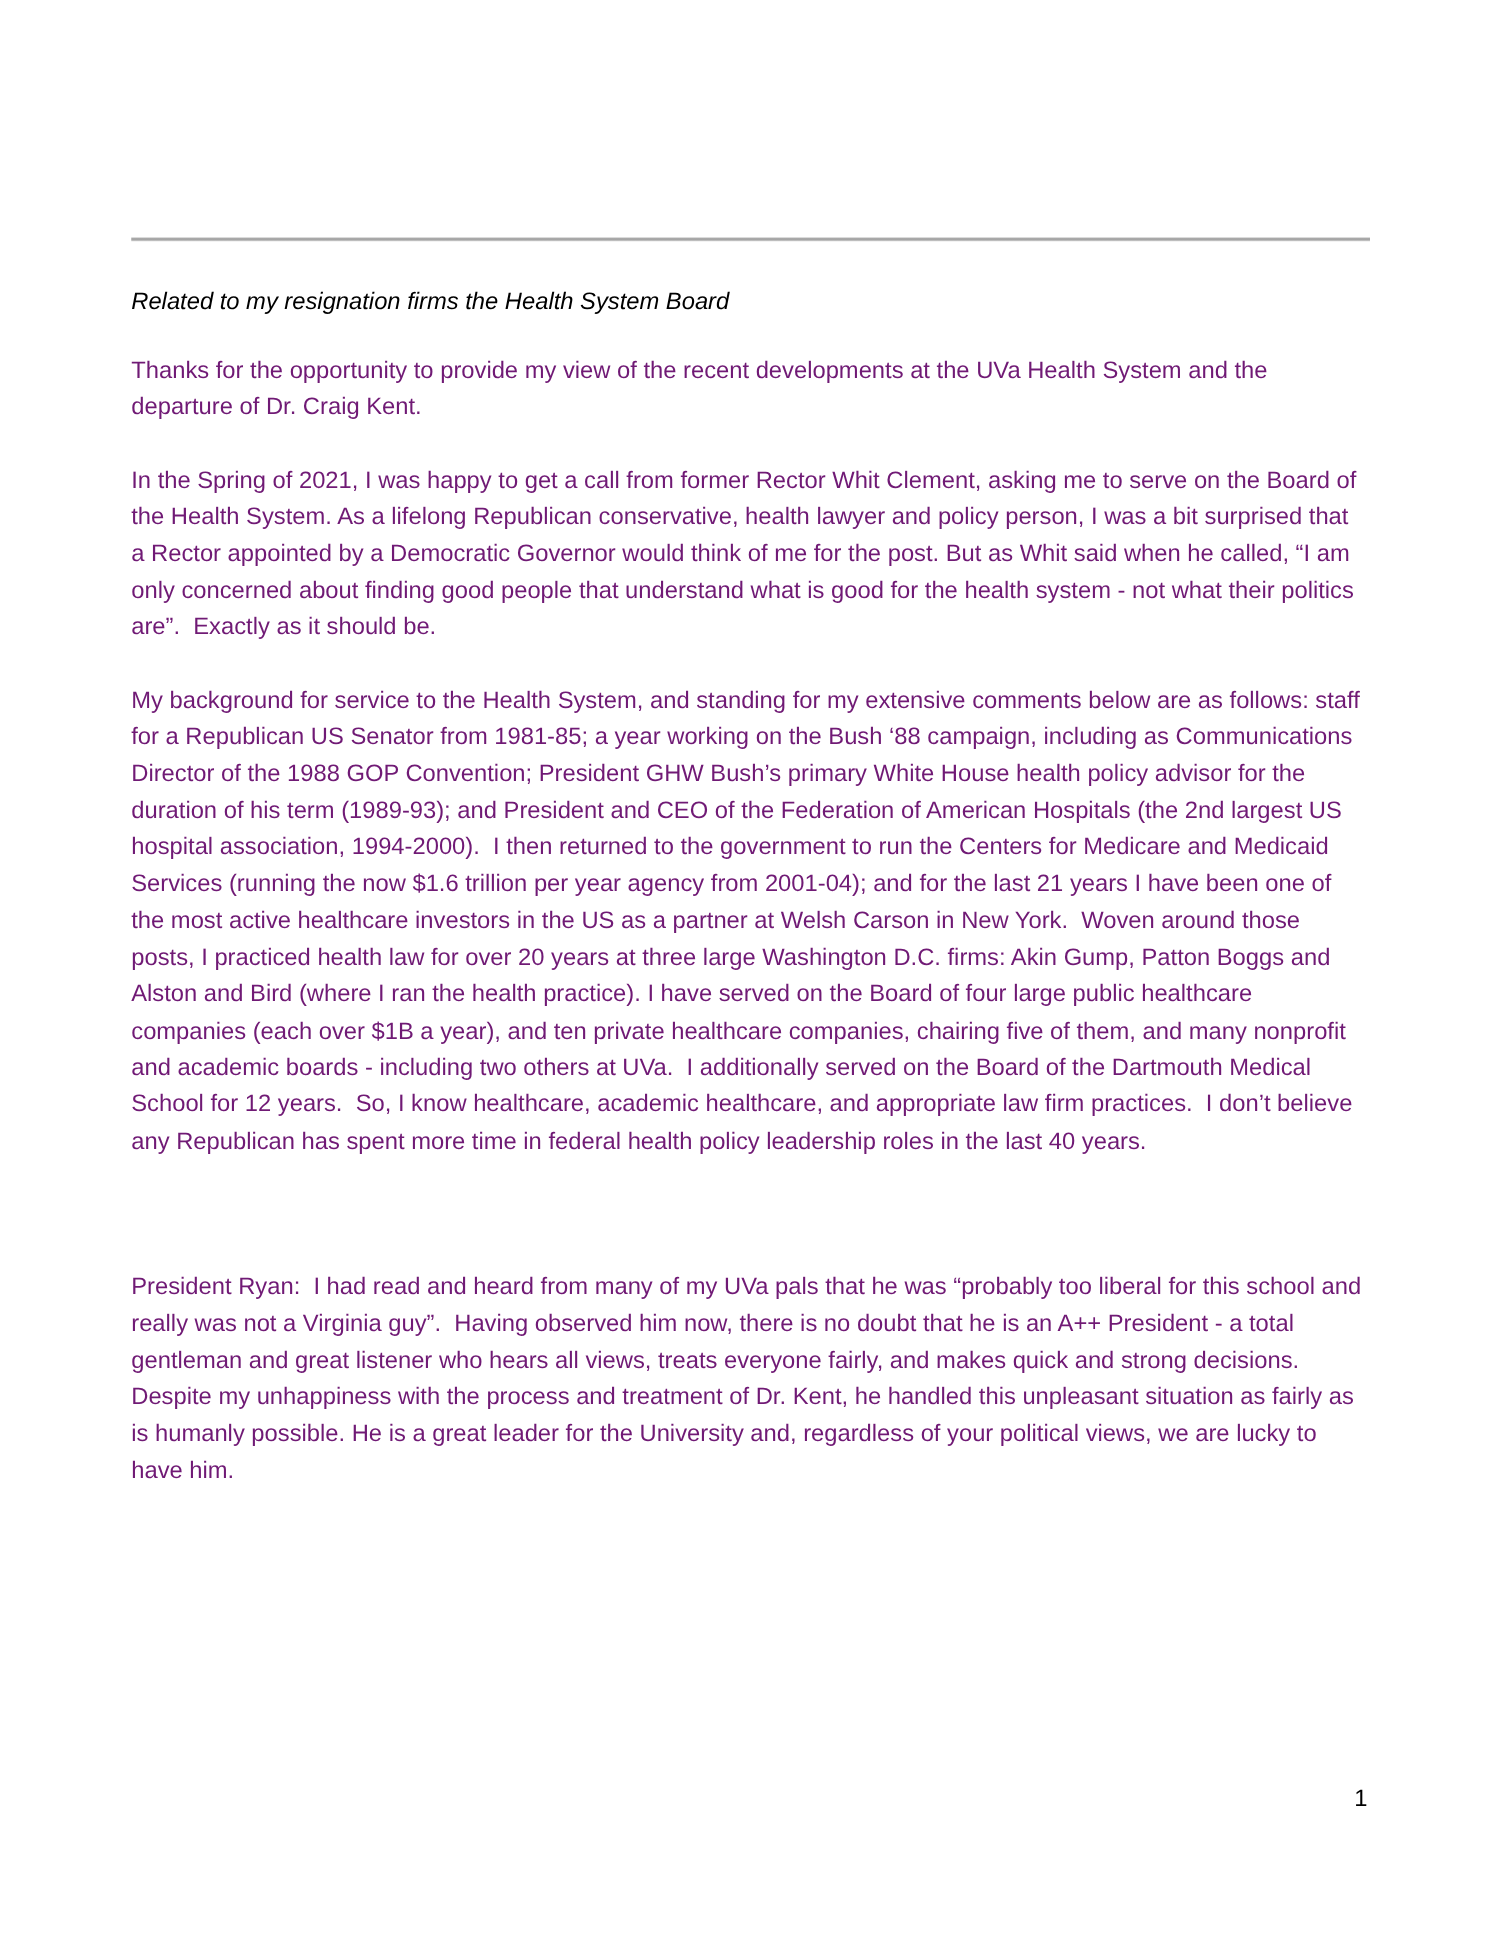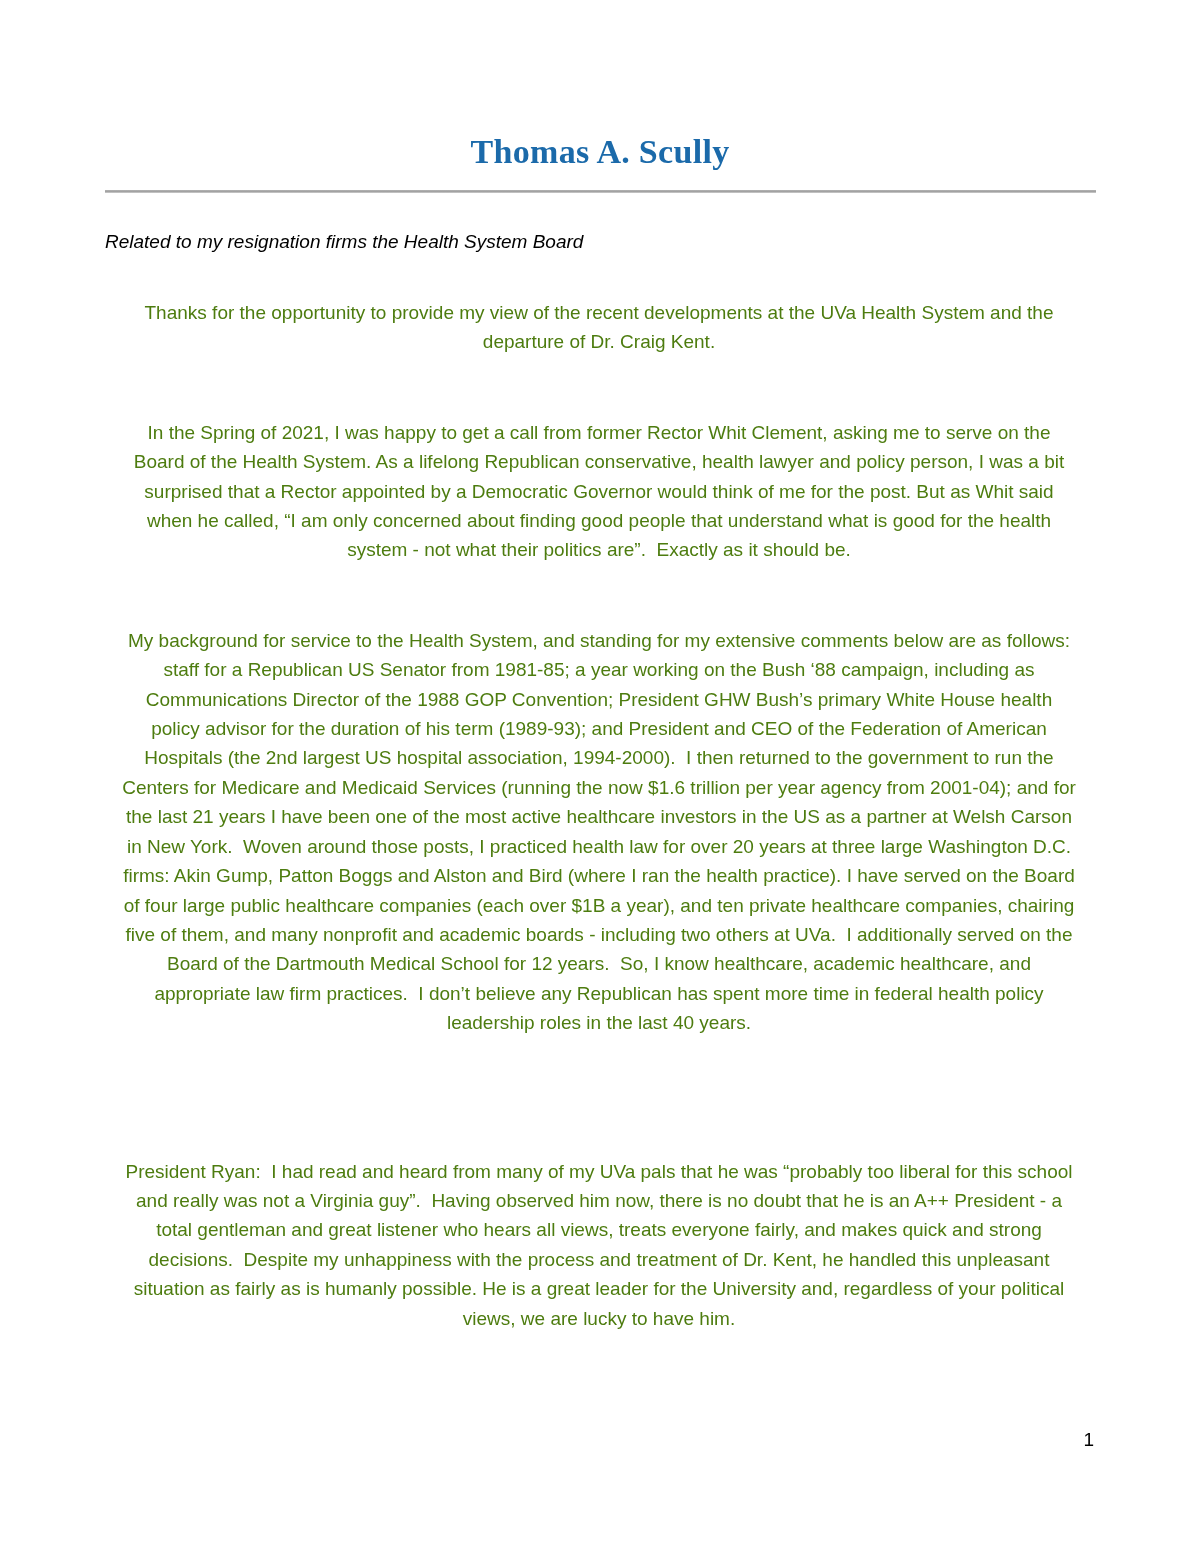--- a/index.html
+++ b/index.html
@@ -75,23 +75,23 @@
     font-size: 19px;
     line-height: 27px;
     margin: 0 0 0 0;
     color: #000000;
   }
 
   .para {
     font-family: "Liberation Sans", sans-serif;
     font-size: 19px;
     line-height: 29.4px;
-    margin: 16px;
-    color: #4d7c0f;
-    text-align: center;
+    margin: 0;
+    color: #701a75;
+    text-align: left;
     white-space: pre-wrap;
   }
 
   .para-gap {
     height: 29px;
   }
 
   .gap-after-subheading {
     height: 27px;
   }
@@ -106,23 +106,20 @@
     line-height: 24px;
     color: #000000;
     text-align: right;
   }
 </style>
 </head>
 <body>
 
 <div class="page">
 
-  <div class="doc-header">
-    <h1 class="doc-title">Thomas A. Scully</h1>
-  </div>
 
   <div class="header-rule"></div>
 
   <div class="content">
 
 
     <div class="section-subheading">Related to my resignation firms the Health System Board</div>
 
     <div class="gap-after-subheading"></div>
 

